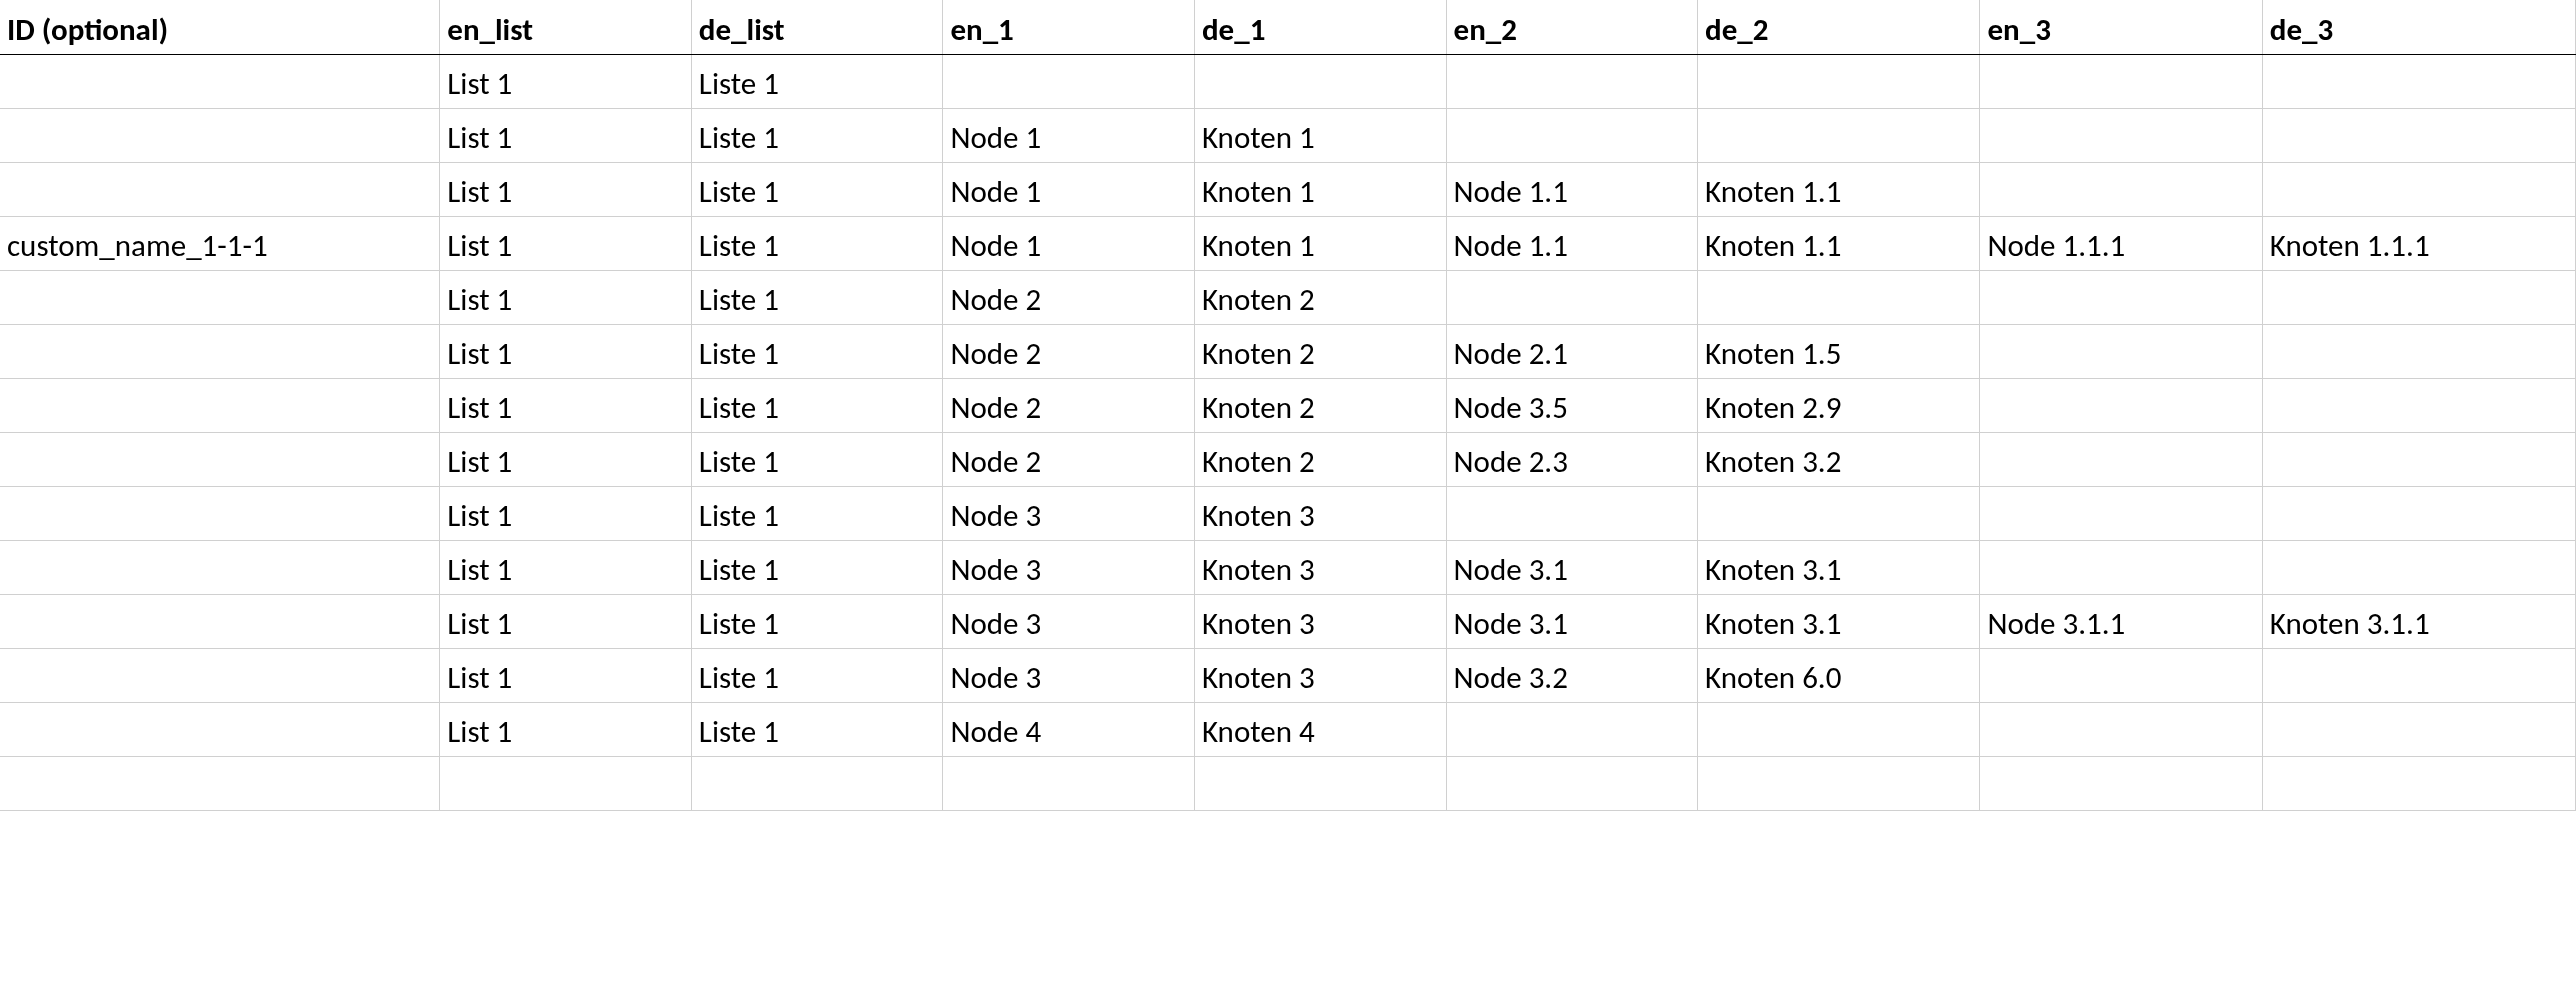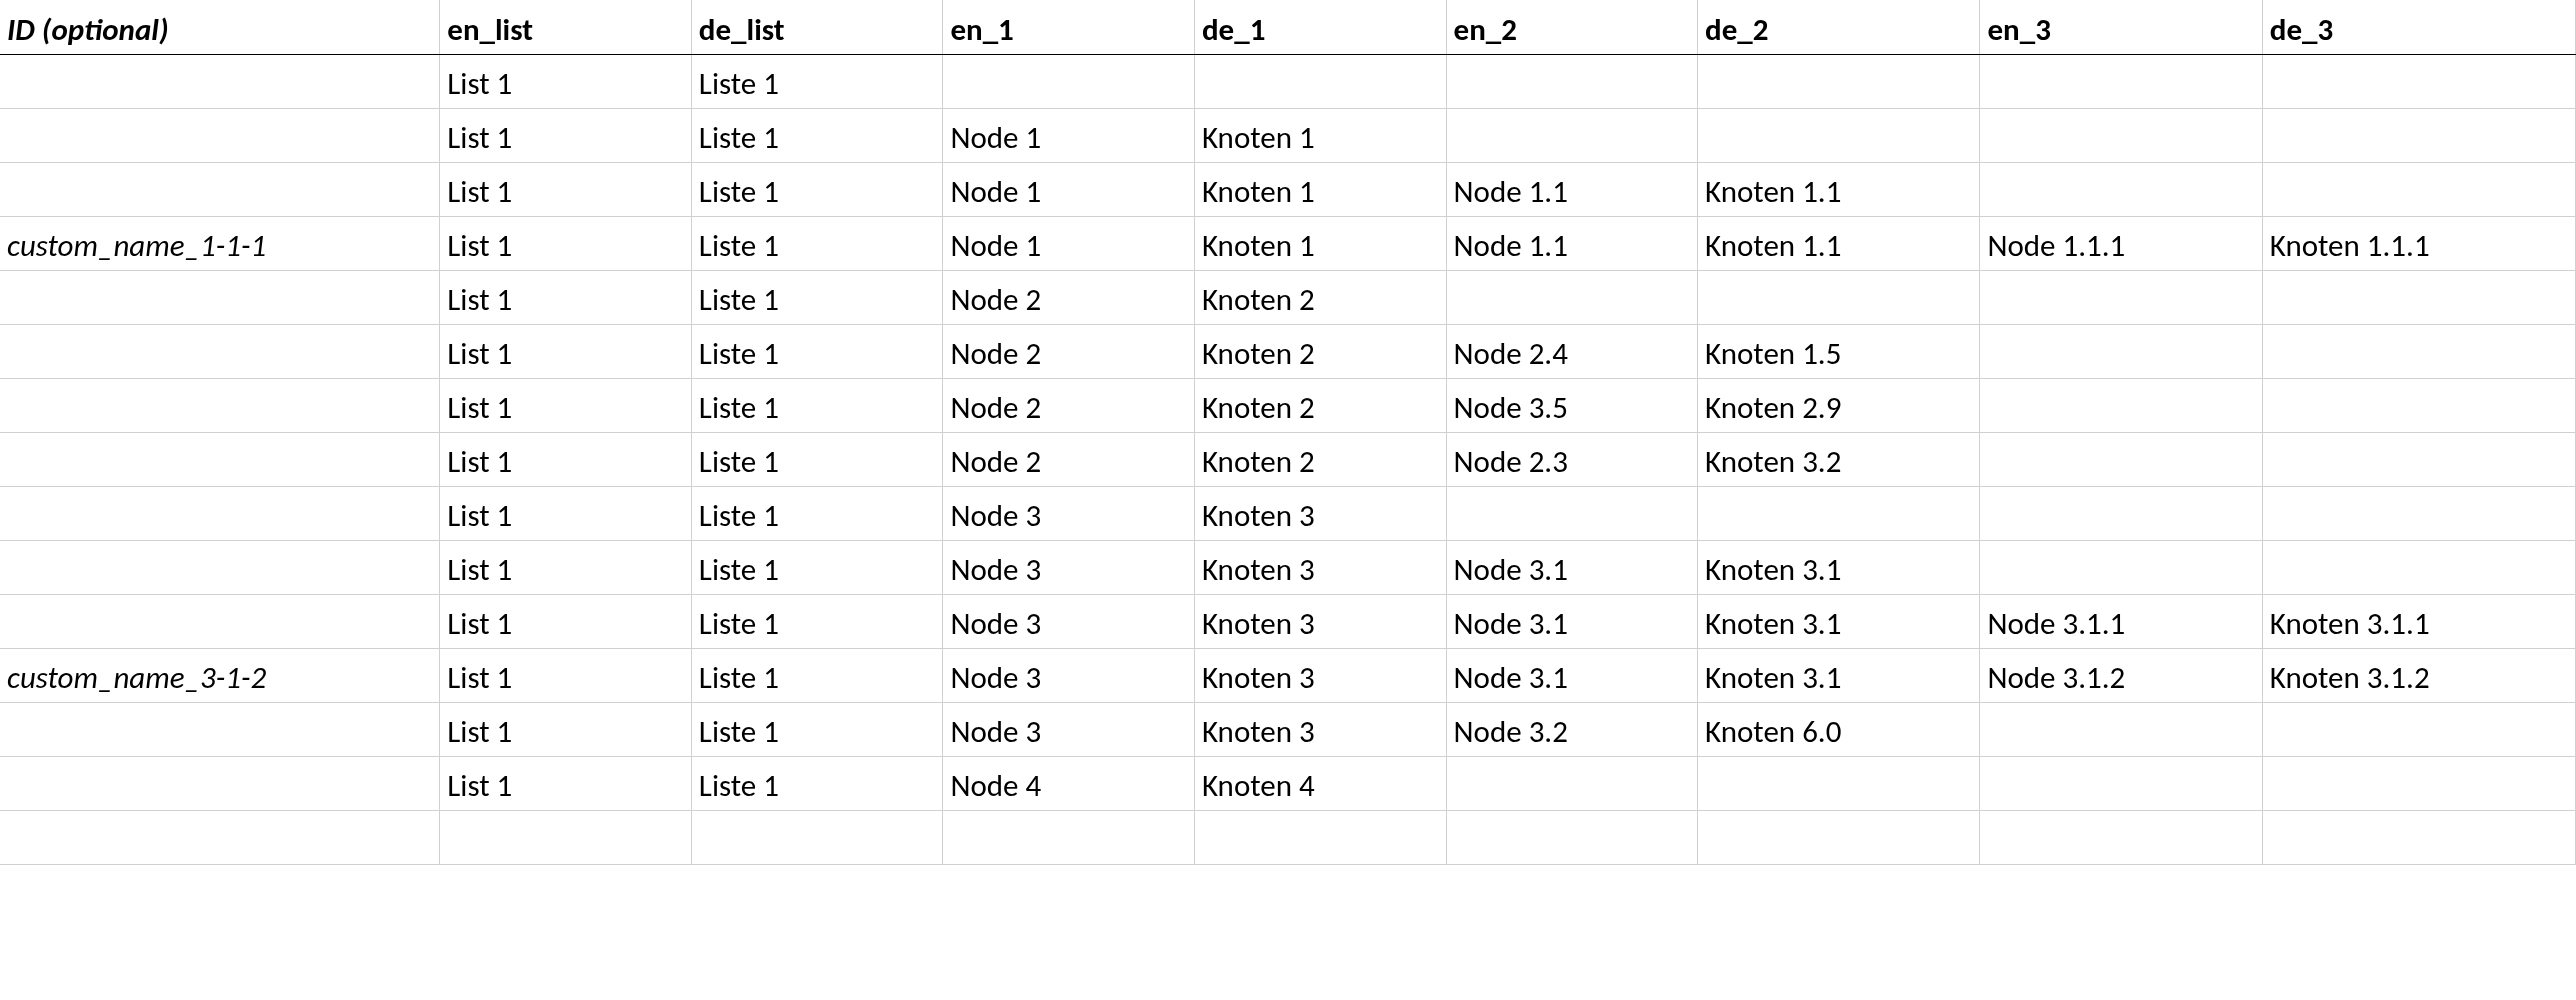--- a/index.html
+++ b/index.html
@@ -36,21 +36,21 @@
     height: 54px;
     overflow: hidden;
     white-space: nowrap;
     font-weight: 400;
   }
   thead th {
     font-weight: 700;
     border-bottom: 1.7px solid #000;
   }
   
-  table tr > :first-child { border-left: none; font-style: italic; }
+  table tr > :first-child { border-left: none; }
   table thead tr > th { border-top: none; }
 </style>
 </head>
 <body>
 
 <div class="sheet">
   <table>
     <colgroup>
       <col class="c0">
         <col class="c1">
@@ -130,21 +130,21 @@
           <td></td>
           <td></td>
           <td></td>
         </tr>
         <tr>
           <td></td>
           <td>List 1</td>
           <td>Liste 1</td>
           <td>Node 2</td>
           <td>Knoten 2</td>
-          <td>Node 2.4</td>
+          <td>Node 2.1</td>
           <td>Knoten 1.5</td>
           <td></td>
           <td></td>
         </tr>
         <tr>
           <td></td>
           <td>List 1</td>
           <td>Liste 1</td>
           <td>Node 2</td>
           <td>Knoten 2</td>
@@ -189,31 +189,20 @@
         <tr>
           <td></td>
           <td>List 1</td>
           <td>Liste 1</td>
           <td>Node 3</td>
           <td>Knoten 3</td>
           <td>Node 3.1</td>
           <td>Knoten 3.1</td>
           <td>Node 3.1.1</td>
           <td>Knoten 3.1.1</td>
-        </tr>
-        <tr>
-          <td>custom_name_3-1-2</td>
-          <td>List 1</td>
-          <td>Liste 1</td>
-          <td>Node 3</td>
-          <td>Knoten 3</td>
-          <td>Node 3.1</td>
-          <td>Knoten 3.1</td>
-          <td>Node 3.1.2</td>
-          <td>Knoten 3.1.2</td>
         </tr>
         <tr>
           <td></td>
           <td>List 1</td>
           <td>Liste 1</td>
           <td>Node 3</td>
           <td>Knoten 3</td>
           <td>Node 3.2</td>
           <td>Knoten 6.0</td>
           <td></td>

